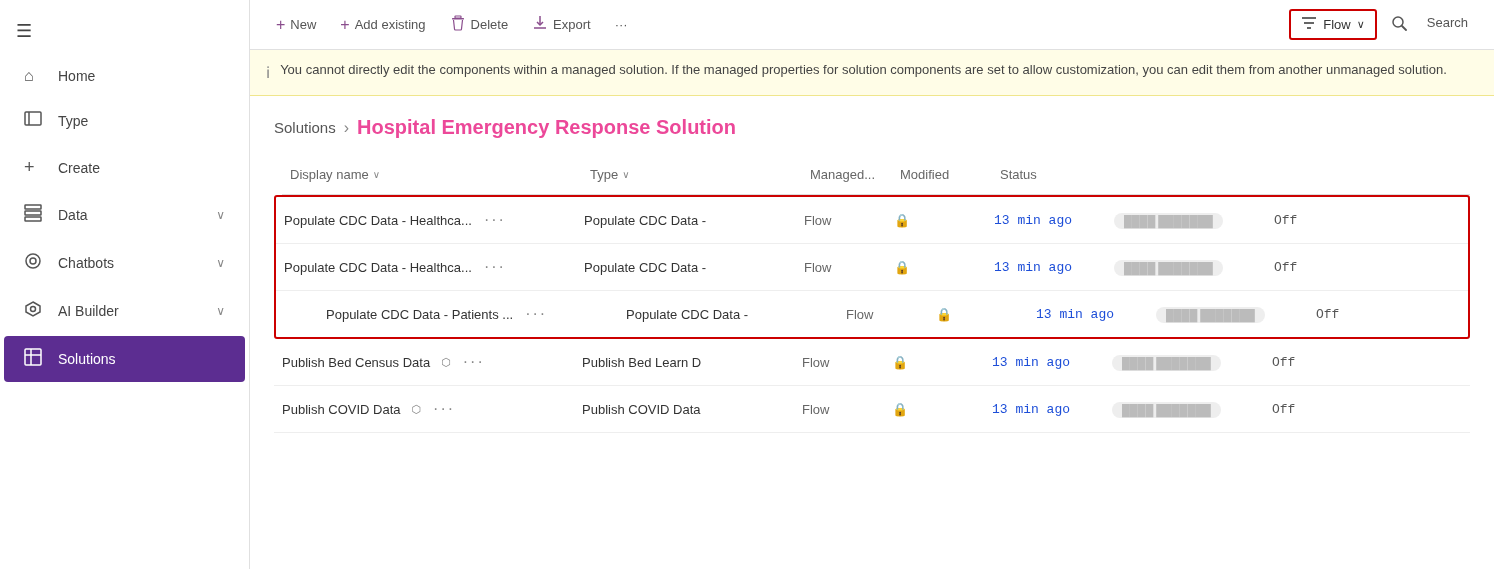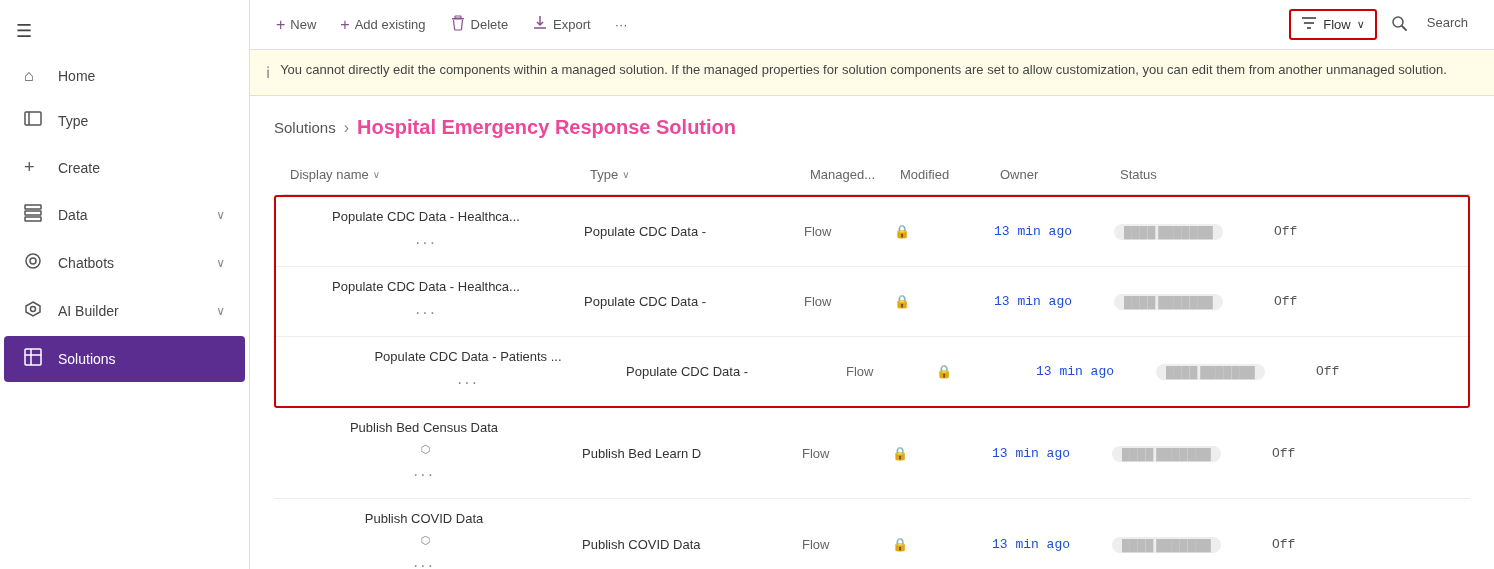--- a/index.html
+++ b/index.html
@@ -168,21 +168,20 @@
       padding: 8px 8px;
       color: #333;
       overflow: hidden;
       text-overflow: ellipsis;
       white-space: nowrap;
     }
     .table-cell.name-cell {
       display: flex;
       align-items: center;
       gap: 8px;
-      flex-direction: column;
     }
     .more-btn {
       cursor: pointer;
       color: #888;
       font-size: 16px;
       letter-spacing: 2px;
       padding: 2px 4px;
       border-radius: 3px;
     }
     .type-label { color: #666; }
@@ -362,23 +361,20 @@
           <span>Type</span>
           <span class="col-chevron">∨</span>
         </div>
         <div class="table-header-cell">
           <span>Managed...</span>
         </div>
         <div class="table-header-cell">
           <span>Modified</span>
         </div>
         <div class="table-header-cell">
-          <span>Owner</span>
-        </div>
-        <div class="table-header-cell">
           <span>Status</span>
         </div>
       </div>
 
       <div class="highlighted-group">
 
         <div class="table-row">
           <div class="table-cell name-cell">
             <span>Populate CDC Data - Healthca...</span>
             <span class="more-btn">···</span>

